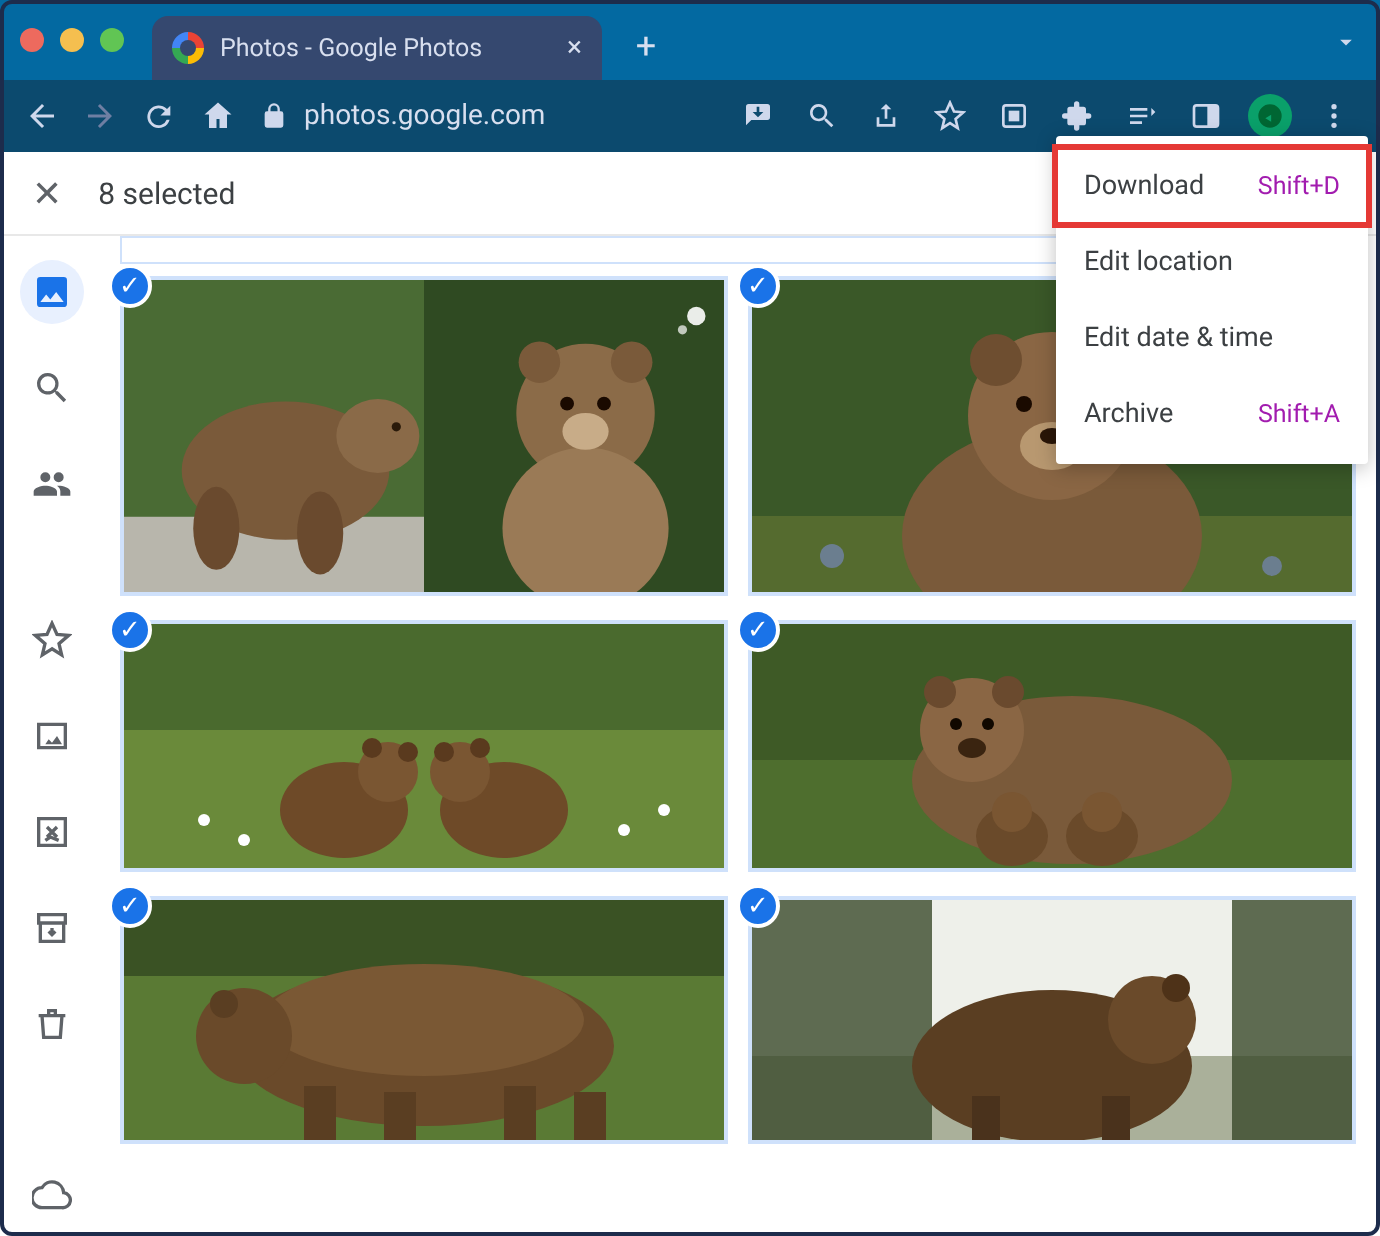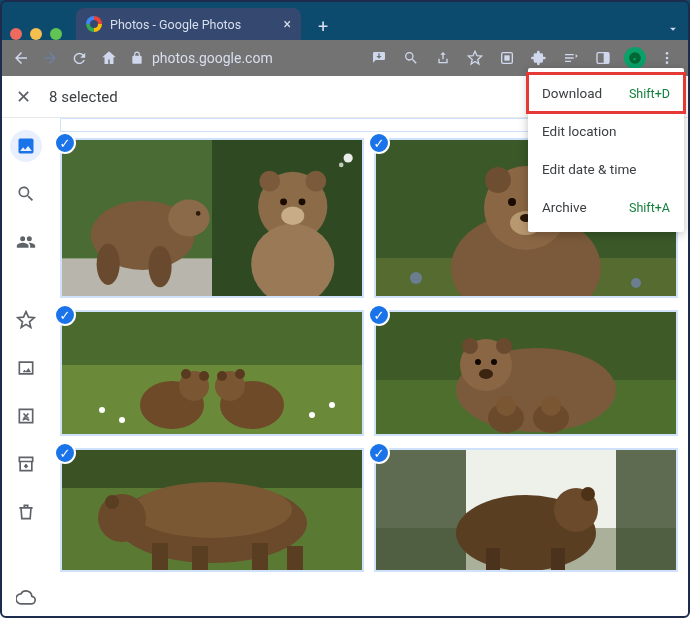--- a/index.html
+++ b/index.html
@@ -8,23 +8,23 @@
     width: 690px;
     height: 618px;
     overflow: hidden;
     background: #fff;
     position: relative;
   }
 
   
   .titlebar {
     height: 40px;
-    background: #0c4a6e;
+    background: #0369a1;
     display: flex;
-    align-items: flex-end;
+    align-items: center;
     padding: 0 10px;
     position: relative;
   }
   .traffic-lights { display: flex; gap: 8px; margin-right: 14px; }
   .tl { width: 12px; height: 12px; border-radius: 50%; }
   .tl-r { background: #ed6a5e; }
   .tl-y { background: #f5bf4f; }
   .tl-g { background: #61c554; }
   .tab {
     background: #35486f;
@@ -51,21 +51,21 @@
     width: 28px; height: 28px;
     color: #d8dfef;
     display:flex;align-items:center;justify-content:center;
     font-size:18px; margin-left:8px; margin-top:6px;
   }
   .tab-chevron {
     margin-left:auto; color:#d8dfef; margin-top: 4px;
   }
   .toolbar {
     height: 36px;
-    background: #737373;
+    background: #0c4a6e;
     display:flex;
     align-items:center;
     padding: 0 8px;
     gap: 4px;
   }
   .tbtn {
     width: 30px; height: 30px;
     color: #cfd8ec;
     display:flex;align-items:center;justify-content:center;
     border-radius: 50%;
@@ -186,21 +186,21 @@
     height:38px;
     display:flex;align-items:center;
     padding: 0 14px;
     justify-content:space-between;
     white-space: nowrap;
   }
   .mitem.highlight {
     outline: 3px solid #e53935;
     outline-offset: -1px;
   }
-  .shortcut { color:#15803d; font-size:12.5px; }
+  .shortcut { color:#a21caf; font-size:12.5px; }
 
   .frame-border {
     position:absolute; inset:0;
     border: 2px solid #1d2c4c;
     border-radius: 6px;
     pointer-events:none;
   }
 </style>
 </head>
 <body>

